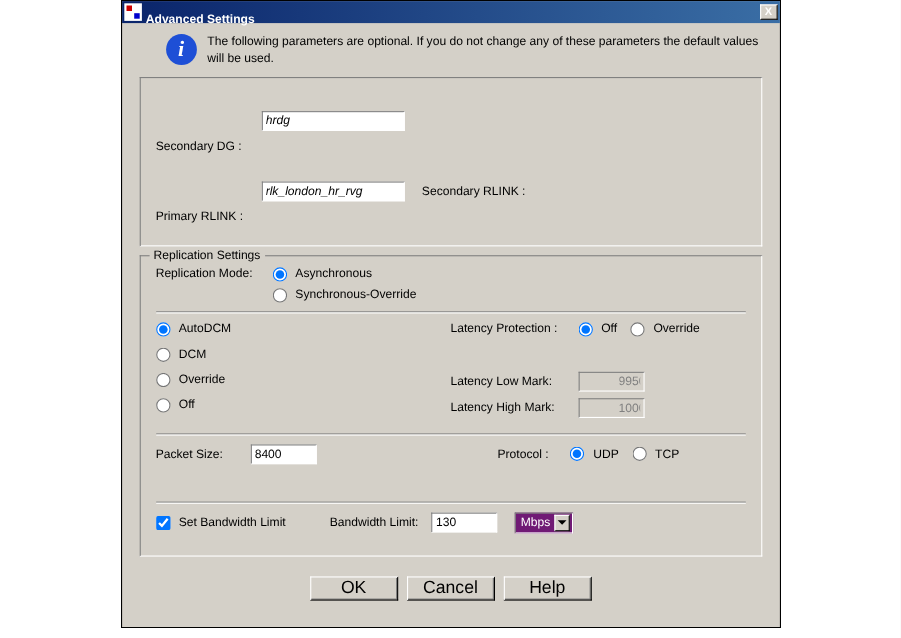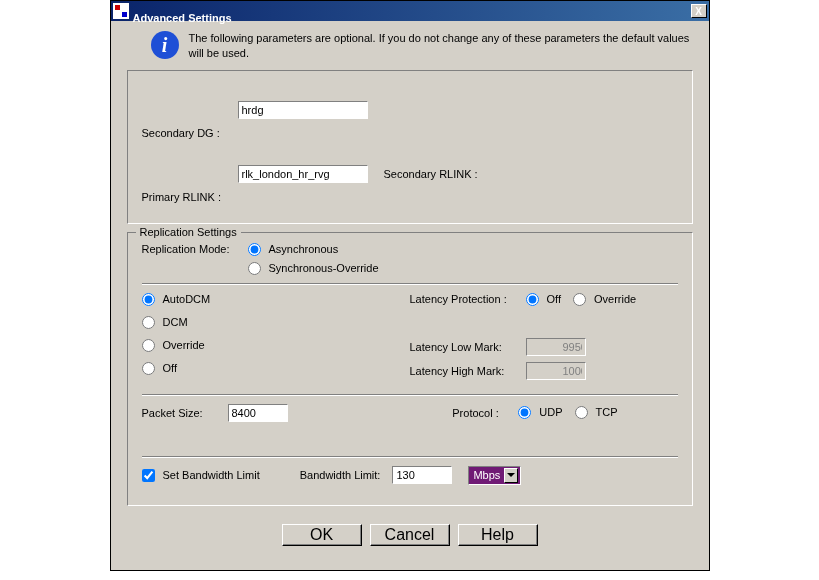--- a/index.html
+++ b/index.html
@@ -15,31 +15,31 @@
 .info-row { display: flex; align-items: flex-start; margin-bottom: 8px; padding-left: 24px; }
 .info-icon { width: 28px; height: 28px; border-radius: 50%; background: #1e4fd6; color: #fff; font-family: Georgia, serif; font-style: italic; font-weight: bold; font-size: 20px; display:flex; align-items:center; justify-content:center; margin-right: 10px; flex-shrink:0; }
 .info-text { color: #000; line-height: 1.4; }
 .groupbox { border: 1px solid #fff; border-top-color:#808080; border-left-color:#808080; padding: 10px 14px 14px; margin-bottom: 8px; position: relative; }
 .groupbox-legend { position: absolute; top: -7px; left: 8px; background: #d4d0c8; padding: 0 4px; color: #000; }
 .row { display: flex; align-items: center; margin-bottom: 6px; }
 .label { margin-right: 6px; }
 input[type="text"] { border: 1px solid #808080; border-right-color:#fff; border-bottom-color:#fff; background:#fff; height: 18px; padding: 1px 3px; font-size:11px; }
 input[type="text"][disabled] { background: #d4d0c8; color:#808080;padding-left:36px; }
 .radio-group { display: flex; flex-direction: column; gap: 6px; }
-.radio-line { display: flex; align-items: flex-start; gap: 4px; }
+.radio-line { display: flex; align-items: center; gap: 4px; }
 input[type="radio"],input[type="checkbox"]{ margin: 0 4px 0 0; }
 .hr { border-top:1px solid #808080; border-bottom:1px solid #fff; margin: 8px 0; }
 .cols { display:flex; }
 .col { flex:1; }
 .btnrow { display:flex; justify-content:center; gap:8px; padding: 10px 0 14px; }
 button.btn { width: 80px; height: 22px; background:#d4d0c8; border:1px solid #000; border-top-color:#fff; border-left-color:#fff; box-shadow: inset -1px -1px 0 #808080; cursor:pointer; font-size:16px; }
 .select { display:inline-flex; align-items:center; background:#701a75; color:#fff; height:19px; padding:0 2px 0 4px; border:1px solid #808080; border-right-color:#fff; border-bottom-color:#fff; }
 .select-arrow { width:14px; height:15px; background:#d4d0c8; border:1px solid #fff; border-right-color:#000; border-bottom-color:#000; margin-left:4px; display:flex; align-items:center; justify-content:center; }
 .select-arrow::after { content:""; border-left:4px solid transparent; border-right:4px solid transparent; border-top:4px solid #000; }
-.w90{width:90px;margin-top:46px;} .w130{width:130px;} .w60{width:60px;}
+.w90{width:90px;margin-top:46px;} .w130{width:130px;font-style:italic;} .w60{width:60px;}
 </style>
 </head>
 <body>
 
 <div class="window">
   <div class="titlebar">
     <span class="titlebar-icon"></span>
     <span class="titlebar-title">Advanced Settings</span>
     <span class="close-btn">X</span>
   </div>

